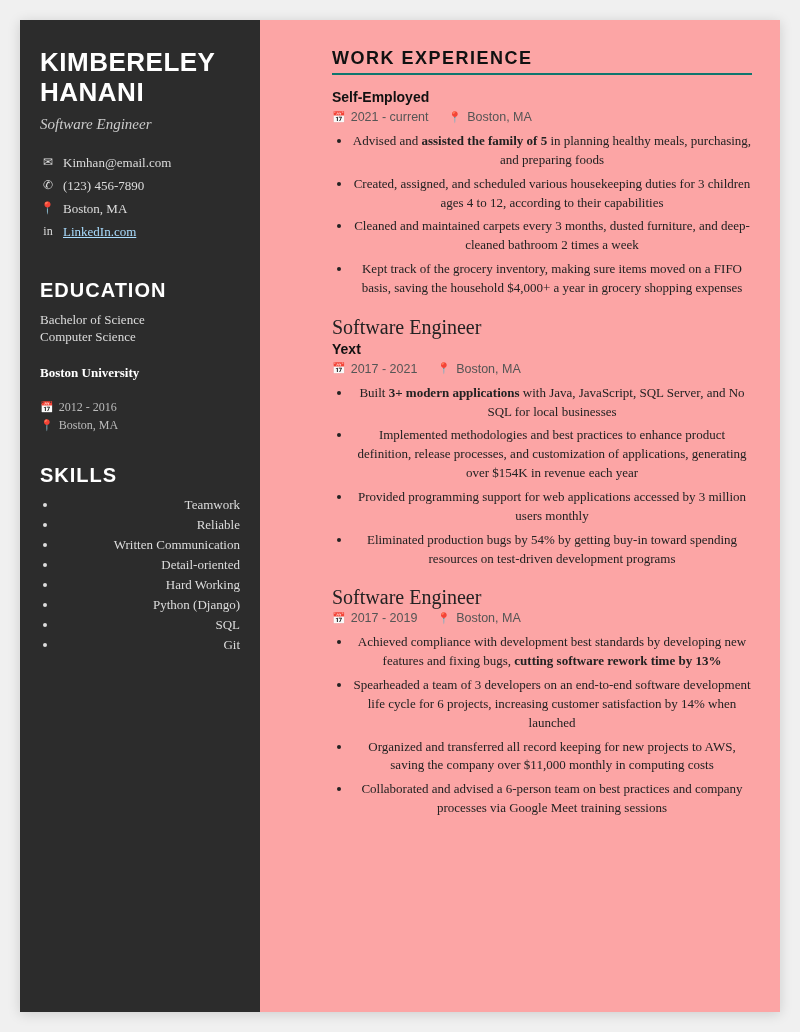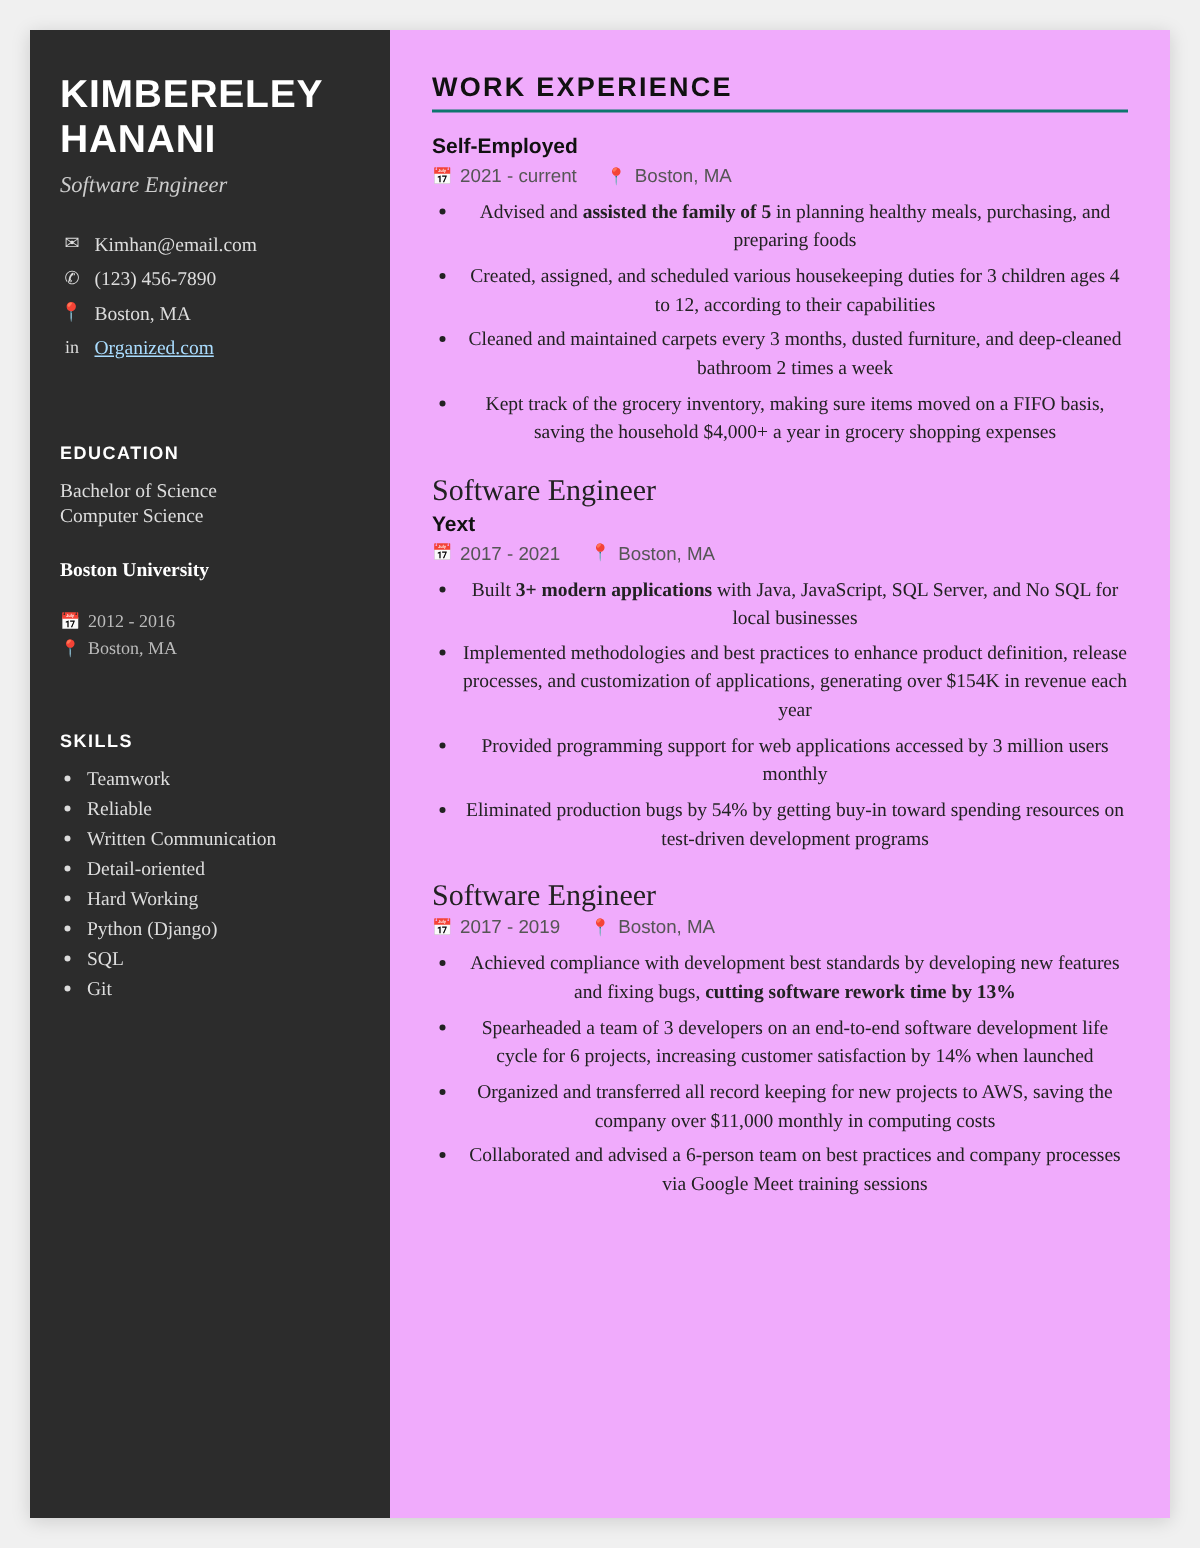--- a/index.html
+++ b/index.html
@@ -8,23 +8,24 @@
       background: #f0f0f0;
       display: flex;
       justify-content: center;
       align-items: flex-start;
       min-height: 1032px;
       padding: 20px;
     }
     .resume {
       width: 760px;
       min-height: 992px;
-      background: #f0abfc;
+      background: #fca5a5;
       display: flex;
       box-shadow: 0 2px 12px rgba(0,0,0,0.15);
+      gap: 44px;
     }
     
     .sidebar {
       width: 240px;
       min-width: 240px;
       background: #2c2c2c;
       color: #fff;
       padding: 28px 20px 28px 20px;
       display: flex;
       flex-direction: column;
@@ -60,26 +61,26 @@
       text-decoration: underline;
     }
     .contact-icon {
       font-size: 12px;
       width: 16px;
       text-align: center;
       flex-shrink: 0;
     }
     .sidebar-section-title {
       font-family: Arial, Helvetica, sans-serif;
-      font-size: 12px;
+      font-size: 20px;
       font-weight: 900;
       color: #fff;
       letter-spacing: 1px;
       margin-bottom: 10px;
-      margin-top: 20px;
+      margin-top: 4px;
     }
     .education-block {
       margin-bottom: 24px;
     }
     .edu-degree {
       font-size: 13px;
       color: #ddd;
       margin-bottom: 1px;
     }
     .edu-field {
@@ -103,20 +104,21 @@
     }
     .skills-list {
       list-style: disc;
       padding-left: 18px;
       margin-top: 4px;
     }
     .skills-list li {
       font-size: 13px;
       color: #ddd;
       margin-bottom: 4px;
+      text-align: right;
     }
     
     .main {
       flex: 1;
       padding: 28px 28px 28px 28px;
       overflow: hidden;
     }
     .section-header {
       font-family: Arial, Helvetica, sans-serif;
       font-size: 18px;
@@ -192,21 +194,21 @@
       <div class="sidebar-contact-item">
         <span class="contact-icon">✆</span>
         <span>(123) 456-7890</span>
       </div>
       <div class="sidebar-contact-item">
         <span class="contact-icon">📍</span>
         <span>Boston, MA</span>
       </div>
       <div class="sidebar-contact-item">
         <span class="contact-icon">in</span>
-        <a href="#">Organized.com</a>
+        <a href="#">LinkedIn.com</a>
       </div>
     </div>
 
     <div class="education-block">
       <div class="sidebar-section-title">EDUCATION</div>
       <div class="edu-degree">Bachelor of Science</div>
       <div class="edu-field">Computer Science</div>
       <div class="edu-school">Boston University</div>
       <div class="edu-meta">
         <span class="meta-icon">📅</span>

